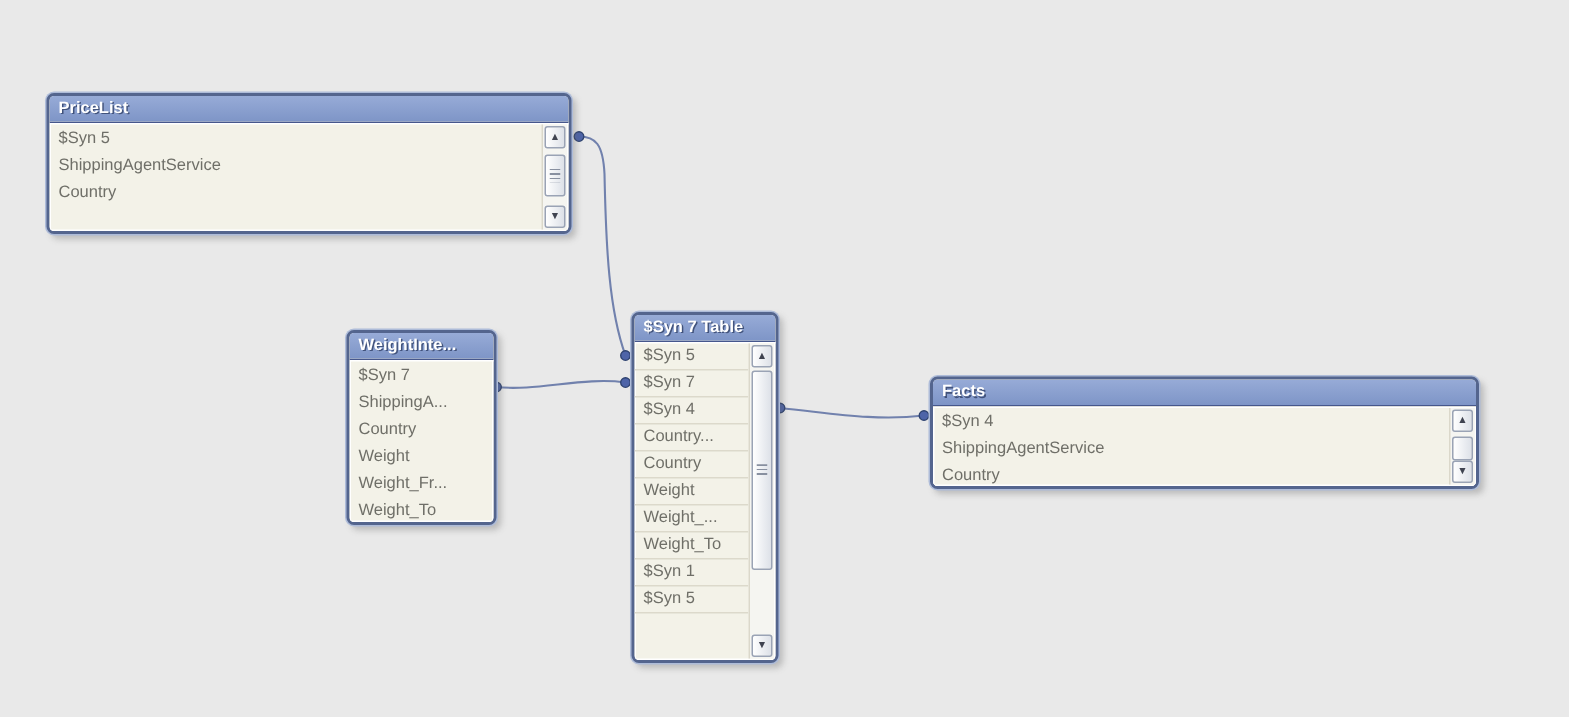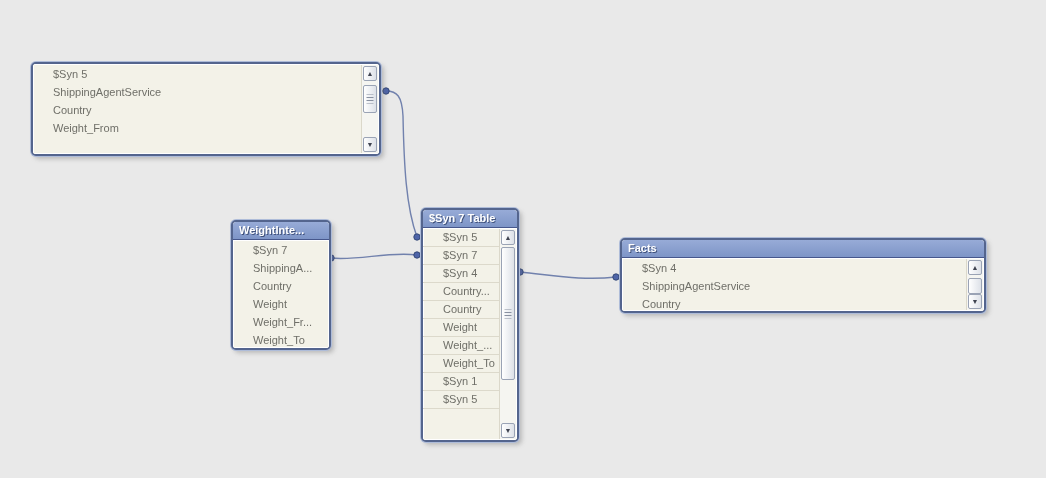--- a/index.html
+++ b/index.html
@@ -45,21 +45,21 @@
     flex:1 1 auto;
     display:flex;
     background:var(--body_bg,#f3f2e8);
     box-shadow:inset 1px 1px 0 #ffffff, inset -1px -1px 0 #ffffff;
     overflow:hidden;
   }
   .rows { flex:1 1 auto; padding-top:2px; overflow:hidden; }
   .row {
     height:18px; line-height:17px;
     font-size:11px; color:var(--field_text,#6f6f68);
-    padding-left:20px;
+    padding-left:6px;
     white-space:nowrap; overflow:hidden;
   }
   .row.indent { }
   .rows.bordered { padding-top:1px; }
   .rows.bordered .row { border-bottom:1px solid var(--row_divider,#dcd9cb); }
 
   
   .sb {
     flex:0 0 17px;
     display:flex; flex-direction:column;
@@ -89,46 +89,46 @@
     position:absolute; left:50%; top:50%;
     width:7px; height:9px;
     transform:translate(-50%,-50%);
     background:repeating-linear-gradient(#8890a0 0 1px, transparent 1px 3px);
   }
 
   
   #tbl-pricelist  { left:31px;  top:62px;  width:350px; height:94px;  }
   #tbl-weightint  { left:231px; top:220px; width:100px; height:130px; }
   #tbl-syn7       { left:421px; top:208px; width:98px;  height:234px; }
-  #tbl-facts      { left:620px; top:238px; width:366px; height:75px;  }
+  #tbl-facts      { left:620px; top:251px; width:366px; height:75px;  }
 </style>
 </head>
 <body>
 
 <div id="canvas">
 
   <svg id="connector-layer" viewBox="0 0 1046 478" xmlns="http://www.w3.org/2000/svg">
     <path class="connector-path" d="M386,91 C397,91 402,96 403,116 C404,165 406,207 417,237"></path>
     <path class="connector-path" d="M331,258 C358,261 389,251 417,255"></path>
     <path class="connector-path" d="M520,272 C552,275 582,281 616,277"></path>
     <circle class="endpoint-dot" cx="386" cy="91" r="3.2"></circle>
     <circle class="endpoint-dot" cx="417" cy="237" r="3.2"></circle>
     <circle class="endpoint-dot" cx="331" cy="258" r="3.2"></circle>
     <circle class="endpoint-dot" cx="417" cy="255" r="3.2"></circle>
     <circle class="endpoint-dot" cx="520" cy="272" r="3.2"></circle>
     <circle class="endpoint-dot" cx="616" cy="277" r="3.2"></circle>
   </svg>
 
   <div class="table-box" id="tbl-pricelist">
+    <div class="tbl-header">PriceList</div>
     <div class="tbl-body">
       <div class="rows">
         <div class="row">$Syn 5</div>
         <div class="row indent">ShippingAgentService</div>
         <div class="row indent">Country</div>
-        <div class="row indent">Weight_From</div>
       </div>
       <div class="sb">
         <div class="sb-btn">▲</div>
         <div class="sb-track">
           <div class="sb-thumb grip" style="top:3px;height:28px;"></div>
         </div>
         <div class="sb-btn">▼</div>
       </div>
     </div>
   </div>

